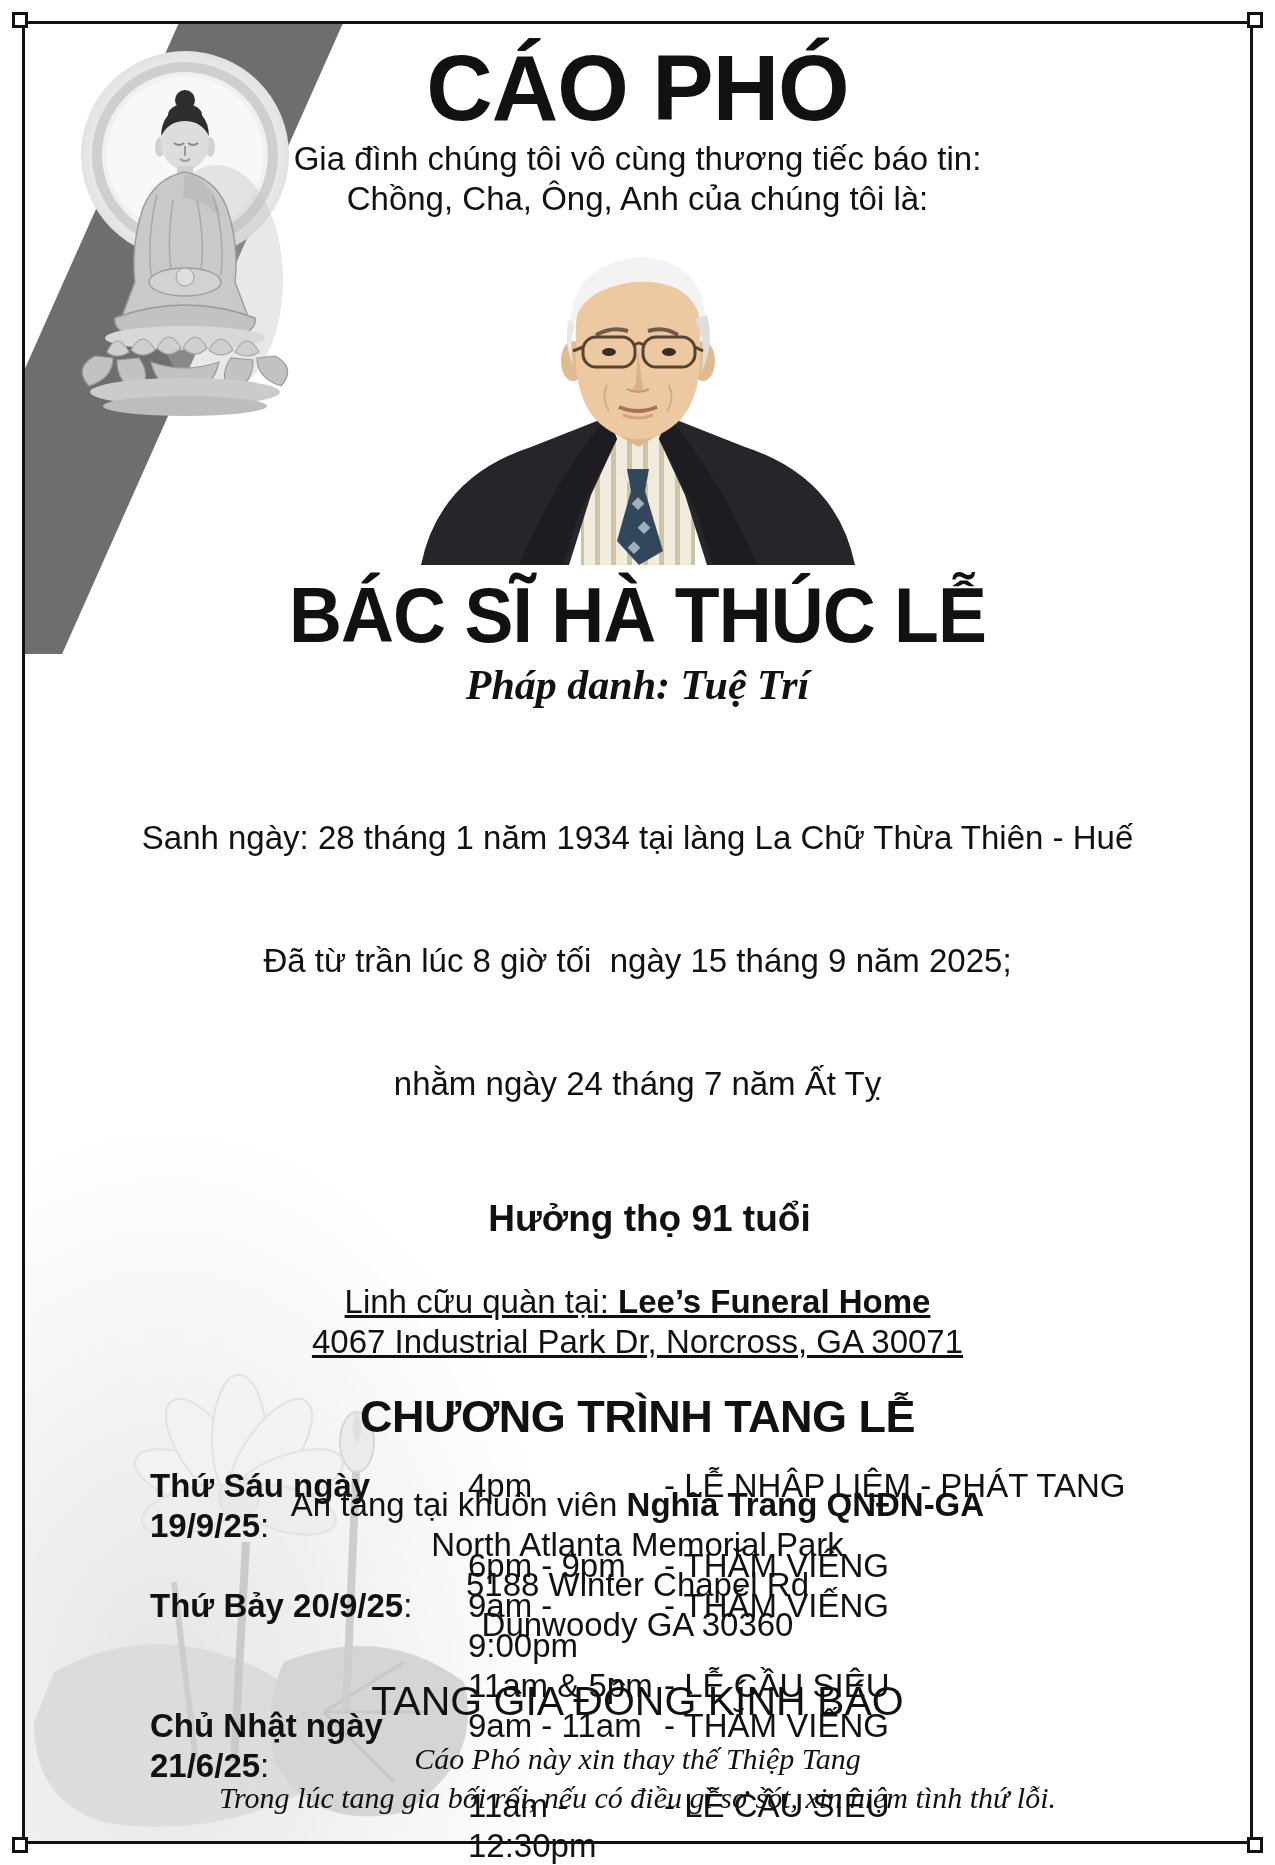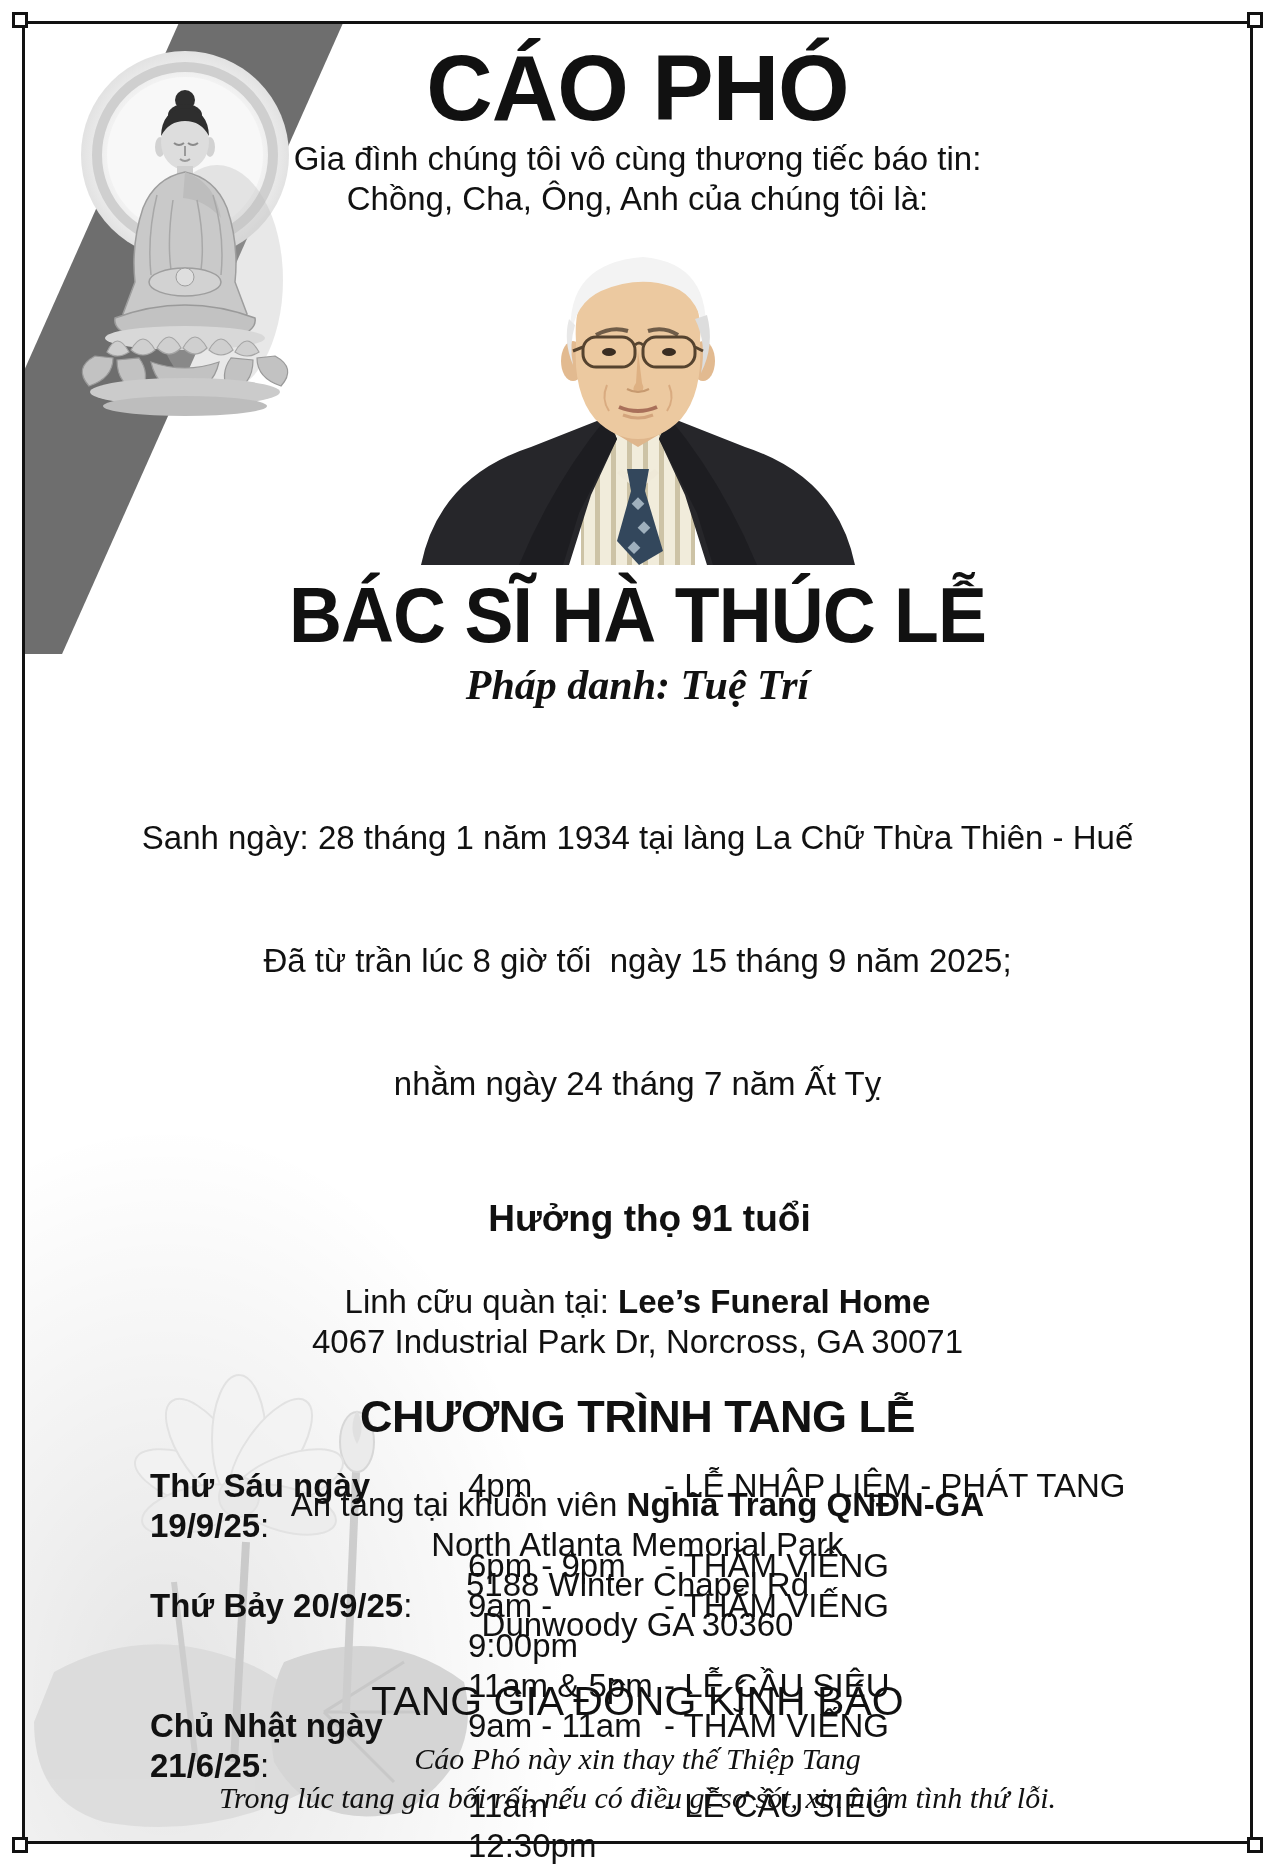--- a/index.html
+++ b/index.html
@@ -27,21 +27,21 @@
 
   .content{position:absolute;left:22px;top:21px;right:22px;bottom:21px;z-index:2;text-align:center;}
 
   .title{font-size:92px;font-weight:bold;line-height:90px;margin:22px 0 0 0;letter-spacing:-1px;}
   .intro{font-size:33px;line-height:40px;margin-top:6px;}
   .portrait{display:block;margin:14px auto 0 auto;width:470px;height:332px;}
   .name{font-size:78px;font-weight:bold;line-height:80px;margin-top:10px;letter-spacing:-1px;transform:scaleX(0.94);}
   .dharma{font-family:"Liberation Serif",serif;font-style:italic;font-weight:bold;font-size:42px;line-height:56px;margin-top:2px;}
   .info{font-size:33px;line-height:41px;margin-top:22px;white-space:pre-wrap;}
   .age{font-size:37px;font-weight:bold;line-height:46px;margin-top:10px;padding-left:24px;}
-  .repose{font-size:33px;line-height:40px;margin-top:40px;}
+  .repose{font-size:33px;line-height:40px;margin-top:40px;text-decoration:underline;}
   .heading2{font-size:45px;font-weight:bold;line-height:50px;margin-top:30px;letter-spacing:-0.5px;text-align:center;}
   .schedule{margin:24px 0 0 128px;display:grid;grid-template-columns:318px 196px auto;
     font-size:33px;line-height:40px;text-align:left;}
   .schedule .d{font-weight:bold;}
   .schedule .d .colon{font-weight:normal;}
   .burial{position:absolute;left:0;right:0;top:1464px;font-size:33px;line-height:40px;}
   .closing{position:absolute;left:0;right:0;top:1656px;font-size:41px;font-weight:normal;line-height:48px;}
   .footer{position:absolute;left:0;right:0;top:1718px;font-family:"Liberation Serif",serif;
     font-style:italic;font-size:30px;line-height:39px;}
   b{font-weight:bold;}

